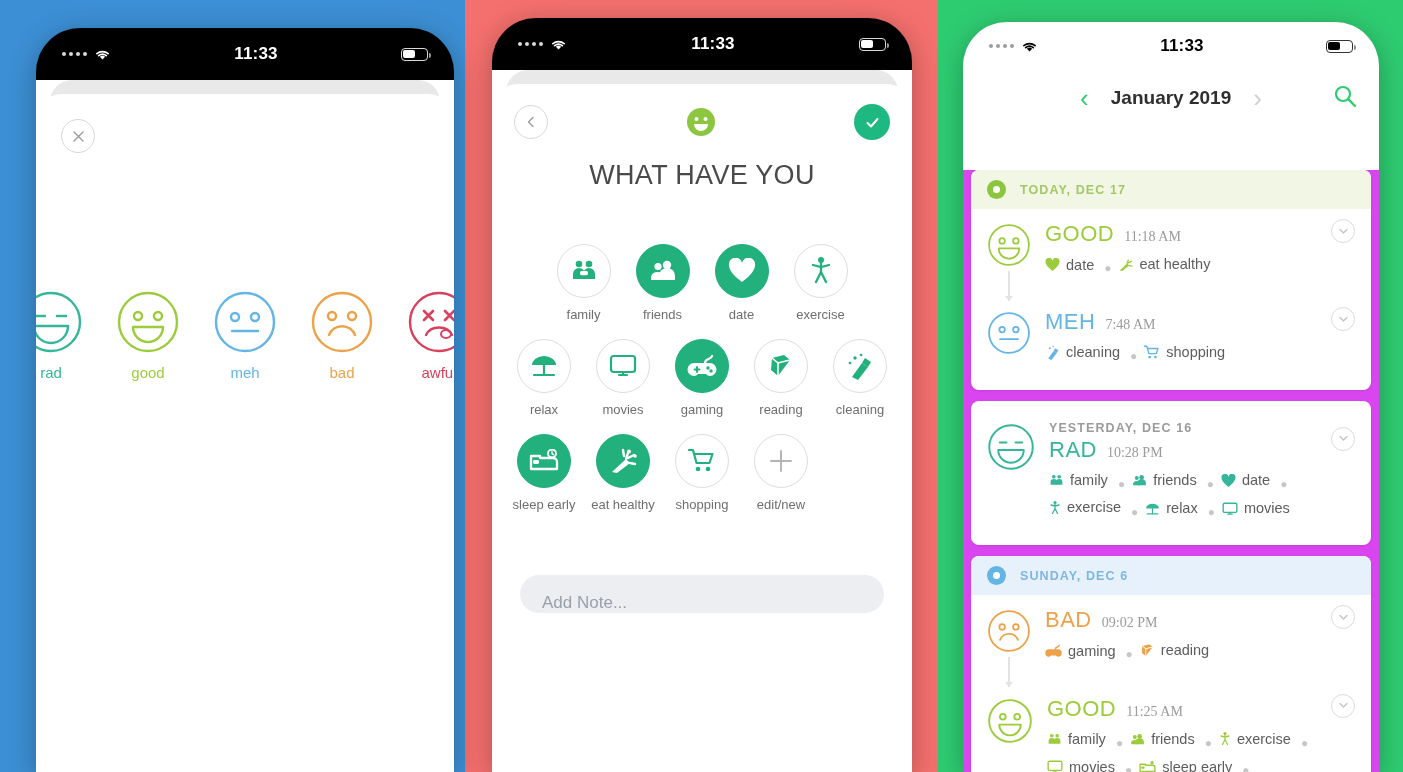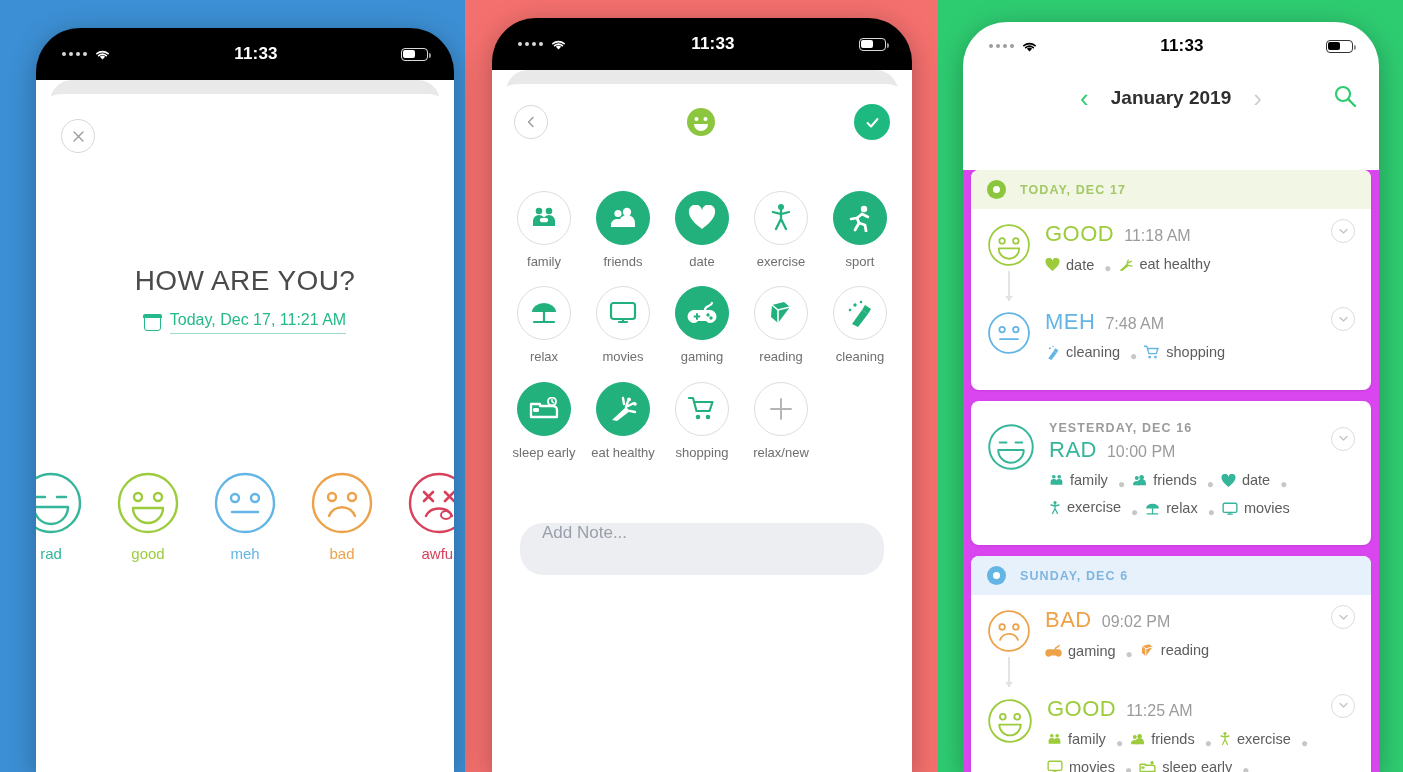--- a/index.html
+++ b/index.html
@@ -81,41 +81,41 @@
   .p2-head { display:flex; align-items:center; justify-content:space-between; padding:0 22px; }
   .p2-title { text-align:center; font-size:27px; color:#4a4a4a; line-height:1.28; letter-spacing:.3px; }
   .check-btn { width:36px; height:36px; border-radius:50%; background:#1eb980; display:flex; align-items:center; justify-content:center; }
   .act-grid { display:flex; justify-content:center; gap:0; }
   .act { width:79px; display:flex; flex-direction:column; align-items:center; }
   .act .bub { width:54px; height:54px; border-radius:50%; display:flex; align-items:center; justify-content:center;
               border:1.3px solid #ddd; background:#fff; }
   .act.sel .bub { background:#22b07d; border-color:#22b07d; }
   .act .lbl { margin-top:9px; font-size:13px; color:#6f6f6f; text-align:center; line-height:1.25; }
   .note {
-    margin:0 28px; height:52px; border-radius:23px; background:#eceef2;
-    display:flex; align-items:flex-start; padding:0 22px; color:#9aa0aa; font-size:17px;
+    margin:0 28px; height:38px; border-radius:23px; background:#eceef2;
+    display:flex; align-items:flex-end; padding:0 22px; color:#9aa0aa; font-size:17px;
   }
 
   
   .p3-nav { display:flex; align-items:center; justify-content:center; position:relative; height:56px; }
   .p3-month { font-size:19px; font-weight:bold; color:#2f2f2f; margin:0 22px; }
   .chev { font-size:26px; line-height:1; }
   .p3-search { position:absolute; right:22px; top:50%; transform:translateY(-50%); }
   .p3-body { position:absolute; left:0; right:0; top:100px; bottom:0; background:#d946ef; padding:0 8px; overflow:hidden; }
   .daycard { background:#fff; border-radius:8px; margin-bottom:11px; box-shadow:0 1px 3px rgba(0,0,0,.10); overflow:hidden; }
   .dayhead { display:flex; align-items:center; gap:14px; padding:10px 16px; font-size:12.5px; letter-spacing:1.1px; font-weight:bold; }
   .dayhead .dot { width:19px; height:19px; border-radius:50%; display:flex; align-items:center; justify-content:center; }
   .dayhead .dot i { width:7px; height:7px; border-radius:50%; background:#fff; display:block; }
   .entries { padding: 4px 16px 14px; }
   .entry { display:flex; gap:14px; padding:8px 0; position:relative; }
   .entry .face { flex:0 0 auto; padding-top:2px; }
   .entry .body { flex:1; min-width:0; }
   .entry .line1 { display:flex; align-items:baseline; gap:10px; }
   .entry .mood-txt { font-size:22px; letter-spacing:.5px; }
-  .entry .time { font-size:16px; color:#9b9b9b; }
+  .entry .time { font-size:14px; color:#9b9b9b;font-family:Liberation Serif, serif; }
   .entry .daylabel { font-size:12.5px; letter-spacing:1.1px; font-weight:bold; color:#9b9b9b; margin-bottom:2px; }
   .tags { margin-top:5px; font-size:14.5px; color:#5d5d5d; line-height:1.7; }
   .tag { display:inline-flex; align-items:center; gap:6px; margin-right:3px; }
   .sep { color:#c7c7c7; margin:0 7px; font-size:12px; }
   .expand { position:absolute; right:0; top:6px; width:24px; height:24px; border-radius:50%;
             border:1.2px solid #dcdcdc; color:#bdbdbd; display:flex; align-items:center; justify-content:center; font-size:11px; }
   .connector { position:absolute; left:21px; top:58px; width:2px; height:30px; background:#e3e3e3; }
   .connector::after { content:""; position:absolute; left:-3px; bottom:0; border-left:4px solid transparent; border-right:4px solid transparent; border-top:5px solid #e3e3e3; }
 </style>
 </head>
@@ -152,27 +152,20 @@
       <div class="card-under"></div>
       <div class="sheet">
         <div style="padding:25px 0 0 25px;">
           <div class="circle-btn">
             <svg width="13" height="13" viewBox="0 0 13 13">
               <path d="M2 2 L11 11 M11 2 L2 11" stroke="#9b9b9b" stroke-width="1.4" stroke-linecap="round"></path>
             </svg>
           </div>
         </div>
 
-        <div style="margin-top:112px;">
-          <div class="p1-title">HOW ARE YOU?</div>
-          <div class="p1-date">
-            <span class="cal-ico"></span>
-            <span class="u">Today, Dec 17, 11:21 AM</span>
-          </div>
-        </div>
 
         <div class="mood-row" style="margin-top:137px;">
 
           <div class="mood">
             <svg width="64" height="64" viewBox="0 0 64 64">
               <circle cx="32" cy="32" r="29" fill="none" stroke="#35b59a" stroke-width="2.4"></circle>
               <path d="M17 26 h9 M38 26 h9" stroke="#35b59a" stroke-width="2.4" stroke-linecap="round"></path>
               <path d="M15 36 h34 a17 17 0 0 1 -34 0 Z" fill="none" stroke="#35b59a" stroke-width="2.4" stroke-linejoin="round"></path>
             </svg>
             <span style="color:#35b59a">rad</span>
@@ -261,20 +254,21 @@
             <path d="M7 16 h14 a7 7 0 0 1 -14 0 Z" fill="#fff"></path>
           </svg>
           <div class="check-btn">
             <svg width="17" height="17" viewBox="0 0 17 17">
               <path d="M3.5 9 L7 12.5 L13.5 5" stroke="#fff" stroke-width="2" fill="none" stroke-linecap="round" stroke-linejoin="round"></path>
             </svg>
           </div>
         </div>
 
         <div class="p2-title" style="margin-top:18px;">
+          <div>WHAT HAVE YOU</div>
         </div>
 
         <div class="act-grid" style="margin-top:51px;">
           <div class="act">
             <div class="bub">
               <svg width="28" height="28" viewBox="0 0 28 28">
                 <circle cx="9" cy="7" r="3.3" fill="#22b07d"></circle>
                   <circle cx="19" cy="7" r="3.3" fill="#22b07d"></circle>
                 <path d="M3 22 v-5 a6 6 0 0 1 12 0 v5 Z" fill="#22b07d"></path>
                 <path d="M13 22 v-5 a6 6 0 0 1 12 0 v5 Z" fill="#22b07d"></path>
@@ -304,31 +298,20 @@
           </div>
           <div class="act">
             <div class="bub">
               <svg width="24" height="30" viewBox="0 0 24 30">
                 <circle cx="12" cy="4" r="3" fill="#22b07d"></circle>
                 <path d="M12 7 v9 M12 16 l-5 10 M12 16 l5 10 M4 9 l8 2 l8 -2" stroke="#22b07d" stroke-width="2.3" fill="none" stroke-linecap="round"></path>
               </svg>
             </div>
             <div class="lbl">exercise</div>
           </div>
-          <div class="act sel">
-            <div class="bub">
-              <svg width="28" height="28" viewBox="0 0 28 28">
-                <circle cx="18" cy="5" r="3.2" fill="#fff"></circle>
-                <path d="M16 10 l-5 4 l2 5 l-4 7" stroke="#fff" stroke-width="2.8" fill="none" stroke-linecap="round" stroke-linejoin="round"></path>
-                <path d="M13 19 l6 2 l1 6" stroke="#fff" stroke-width="2.8" fill="none" stroke-linecap="round" stroke-linejoin="round"></path>
-                <path d="M11 14 l-6 1 M16 10 l6 3" stroke="#fff" stroke-width="2.6" fill="none" stroke-linecap="round"></path>
-              </svg>
-            </div>
-            <div class="lbl">sport</div>
-          </div>
         </div>
 
         <div class="act-grid" style="margin-top:16px;">
           <div class="act">
             <div class="bub">
               <svg width="28" height="26" viewBox="0 0 28 26">
                 <path d="M2 12 a12 9 0 0 1 24 0 Z" fill="#22b07d"></path>
                 <path d="M14 12 v10" stroke="#22b07d" stroke-width="2.2" stroke-linecap="round"></path>
                 <path d="M4 22 h20" stroke="#22b07d" stroke-width="2.2" stroke-linecap="round"></path>
               </svg>
@@ -413,21 +396,21 @@
               </svg>
             </div>
             <div class="lbl">shopping</div>
           </div>
           <div class="act">
             <div class="bub">
               <svg width="26" height="26" viewBox="0 0 26 26">
                 <path d="M13 3 v20 M3 13 h20" stroke="#b4b4b4" stroke-width="1.9" stroke-linecap="round"></path>
               </svg>
             </div>
-            <div class="lbl">relax/new</div>
+            <div class="lbl">edit/new</div>
           </div>
           <div class="act"></div>
         </div>
 
         <div class="note" style="margin-top:62px;">
           <span>Add Note...</span>
         </div>
       </div>
     </div>
   </div>
@@ -564,21 +547,21 @@
                 <svg width="48" height="48" viewBox="0 0 64 64">
                   <circle cx="32" cy="32" r="29" fill="none" stroke="#35b59a" stroke-width="2.6"></circle>
                   <path d="M17 26 h9 M38 26 h9" stroke="#35b59a" stroke-width="2.6" stroke-linecap="round"></path>
                   <path d="M15 36 h34 a17 17 0 0 1 -34 0 Z" fill="none" stroke="#35b59a" stroke-width="2.6" stroke-linejoin="round"></path>
                 </svg>
               </div>
               <div class="body">
                 <div class="daylabel">YESTERDAY, DEC 16</div>
                 <div class="line1">
                   <span class="mood-txt" style="color:#35b59a">RAD</span>
-                  <span class="time">10:00 PM</span>
+                  <span class="time">10:28 PM</span>
                 </div>
                 <div class="tags">
                   <span class="tag">
                     <svg width="15" height="15" viewBox="0 0 28 28">
                       <circle cx="9" cy="7" r="3.4" fill="#35b59a"></circle>
                         <circle cx="19" cy="7" r="3.4" fill="#35b59a"></circle>
                       <path d="M3 22 v-5 a6 6 0 0 1 12 0 v5 Z" fill="#35b59a"></path>
                         <path d="M13 22 v-5 a6 6 0 0 1 12 0 v5 Z" fill="#35b59a"></path>
                     </svg>
                     <span>family</span>

